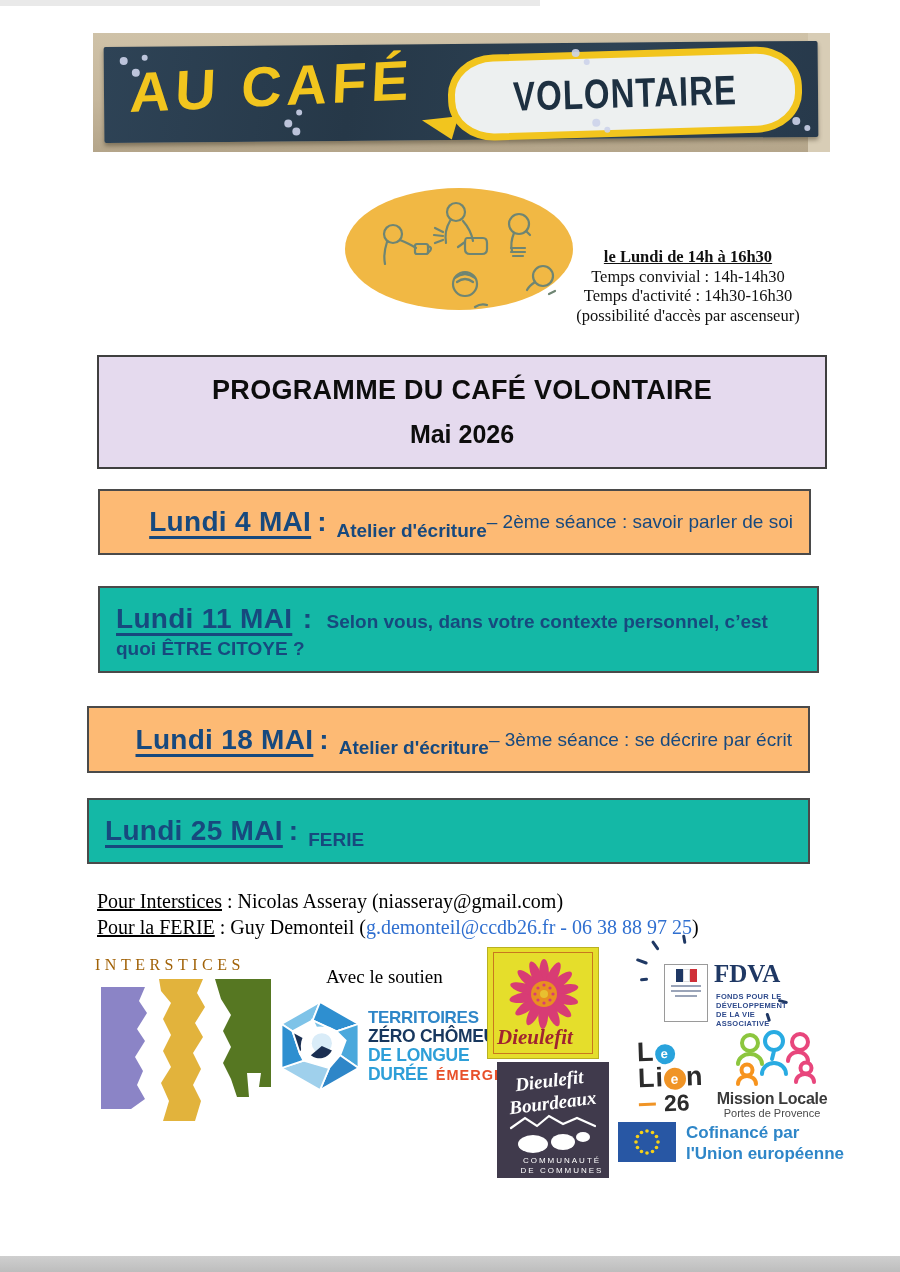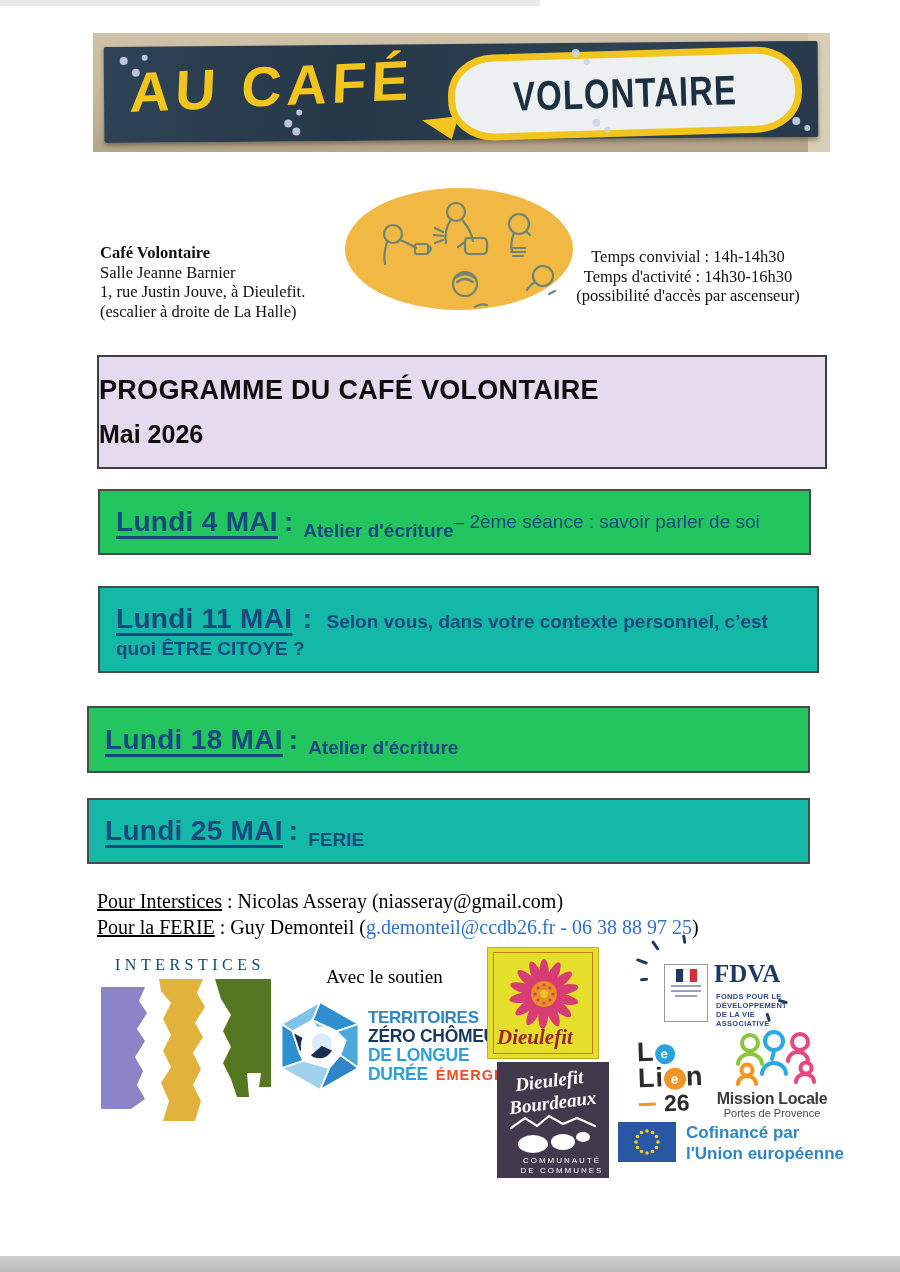--- a/index.html
+++ b/index.html
@@ -32,47 +32,47 @@
   
   .venue{left:100px;top:243px;font-family:"Liberation Serif",serif;font-size:16.5px;line-height:19.5px;}
   .venue .b{font-weight:bold;}
   .sched{left:552px;top:247px;width:272px;text-align:center;font-family:"Liberation Serif",serif;
          font-size:16.5px;line-height:19.5px;}
   .sched .t{font-weight:bold;text-decoration:underline;}
   .oval{left:343px;top:186px;}
 
   
   .titlebox{left:97px;top:355px;width:726px;height:110px;background:#e5daee;border:2px solid #3f3f3f;
-            display:flex;flex-direction:column;justify-content:center;gap:14px;}
+            display:flex;flex-direction:column;align-items:center;justify-content:center;gap:14px;}
   .titlebox .h{font-size:27px;font-weight:bold;color:#0d0d0d;letter-spacing:.3px;}
   .titlebox .m{font-size:25px;font-weight:bold;color:#0d0d0d;}
 
   
   .event{border:2px solid #4a4a4a;color:#17497e;padding:0 16px;box-sizing:border-box;}
-  .yellow{background:#22c55e;}
+  .yellow{background:#fdba74;justify-content:flex-end;}
   .blue{background:#14b8a6;}
   .e1{left:98px;top:489px;width:713px;height:66px;display:flex;align-items:center;}
   .e2{left:98px;top:586px;width:721px;height:87px;padding-top:13px;line-height:1.3;}
   .e3{left:87px;top:706px;width:723px;height:67px;display:flex;align-items:center;}
   .e4{left:87px;top:798px;width:723px;height:66px;display:flex;align-items:center;}
   .edate{font-size:28px;font-weight:bold;text-decoration:underline;
          text-decoration-thickness:3px;text-underline-offset:5px;letter-spacing:.3px;}
   .ecolon{font-size:28px;font-weight:bold;margin:0 10px 0 6px;}
   .edesc{font-size:19px;font-weight:bold;margin-top:17px;}
   .edesc2{font-size:19px;font-weight:normal;}
 
   
   .contacts{left:97px;top:888px;font-family:Liberation Serif, serif;font-size:20px;line-height:26px;color:#000;}
   .contacts .u{text-decoration:underline;}
   .contacts .lnk{color:#2f6fd0;}
 
   
   .interstices{left:95px;top:956px;width:190px;}
   .interstices .t{font-family:"Liberation Serif",serif;font-size:16px;letter-spacing:4.5px;
-                  color:#0c4a6e;text-align:center;margin-bottom:3px;white-space:nowrap;}
+                  color:#a16207;margin-bottom:3px;white-space:nowrap;}
   .avec{left:326px;top:966px;font-family:"Liberation Serif",serif;font-size:19px;color:#000;text-align:right;}
   .tzcld{left:276px;top:998px;display:flex;}
   .tzcld-text{margin-left:4px;margin-top:10px;font-weight:bold;letter-spacing:-.3px;line-height:19px;}
   .tz1{color:#2e86c8;font-size:17px;}
   .tz2{color:#17375e;font-size:17.5px;}
   .tz3{color:#2e9fd8;font-size:17.5px;}
   .tz4{color:#2e9fd8;font-size:17.5px;}
   .emergent{color:#e8502a;font-size:14.5px;letter-spacing:1px;margin-left:8px;}
   .dlf{left:487px;top:947px;width:112px;height:112px;background:#e5de2b;border:1px solid #b9b121;box-sizing:border-box;}
   .dlf-inner{position:absolute;left:5px;top:4px;right:5px;bottom:4px;border:1.5px solid #c8781e;}
@@ -133,26 +133,20 @@
         <span class="dot" style="left:468px;top:6px;"></span>
           <span class="dot" style="left:480px;top:16px;width:6px;height:6px;"></span>
         <span class="dot" style="left:488px;top:76px;"></span>
           <span class="dot" style="left:500px;top:84px;width:6px;height:6px;"></span>
         <span class="dot" style="left:688px;top:76px;"></span>
           <span class="dot" style="left:700px;top:84px;width:6px;height:6px;"></span>
       </div>
     </div>
   </div>
 
-  <div class="abs venue">
-    <div class="b">Café Volontaire</div>
-    <div>Salle Jeanne Barnier</div>
-    <div>1, rue Justin Jouve, à Dieulefit.</div>
-    <div>(escalier à droite de La Halle)</div>
-  </div>
 
   <div class="abs oval">
     <svg width="232" height="126" viewBox="0 0 232 126">
       <ellipse cx="116" cy="63" rx="114" ry="61" fill="#f1b844"></ellipse>
       <g fill="none" stroke="#6e8573" stroke-width="2.2" stroke-linecap="round">
         <circle cx="113" cy="26" r="9"></circle>
         <path d="M107,35 q-6,10 -4,22"></path>
           <path d="M120,35 q8,9 10,20"></path>
         <path d="M100,46 l-8,-4 m8,8 l-9,-1 m9,5 l-8,3"></path>
         <path d="M124,52 h16 q4,0 4,5 v6 q0,5 -5,5 h-12 q-5,0 -5,-5 v-6 q0,-5 2,-5 z"></path>
@@ -168,20 +162,21 @@
         <circle cx="122" cy="98" r="12"></circle>
           <path d="M112,92 q10,-8 20,0 m-18,4 q8,-6 16,0"></path>
         <circle cx="200" cy="90" r="10"></circle>
           <path d="M192,96 q-6,4 -8,8"></path>
         <path d="M206,108 l6,-3 m-80,16 q6,-4 12,-2"></path>
       </g>
     </svg>
   </div>
 
   <div class="abs sched">
+    <div class="t">le Lundi de 14h à 16h30</div>
     <div>Temps convivial : 14h-14h30</div>
     <div>Temps d'activité : 14h30-16h30</div>
     <div>(possibilité d'accès par ascenseur)</div>
   </div>
 
   <div class="abs titlebox">
     <div class="h">PROGRAMME DU CAFÉ VOLONTAIRE</div>
     <div class="m">Mai 2026</div>
   </div>
 
@@ -195,20 +190,21 @@
   <div class="abs event blue e2">
     <span class="edate">Lundi 11 MAI</span>
     <span class="ecolon">:</span>
     <span class="edesc">Selon vous, dans votre contexte personnel, c’est quoi ÊTRE CITOYE ?</span>
   </div>
 
   <div class="abs event yellow e3">
     <span class="edate">Lundi 18 MAI</span>
     <span class="ecolon">:</span>
     <span class="edesc">Atelier d'écriture</span>
+    <span class="edesc2"> – 3ème séance : se décrire par écrit</span>
   </div>
 
   <div class="abs event blue e4">
     <span class="edate">Lundi 25 MAI</span>
     <span class="ecolon">:</span>
     <span class="edesc">FERIE</span>
   </div>
 
   <div class="abs contacts">
     <div>

